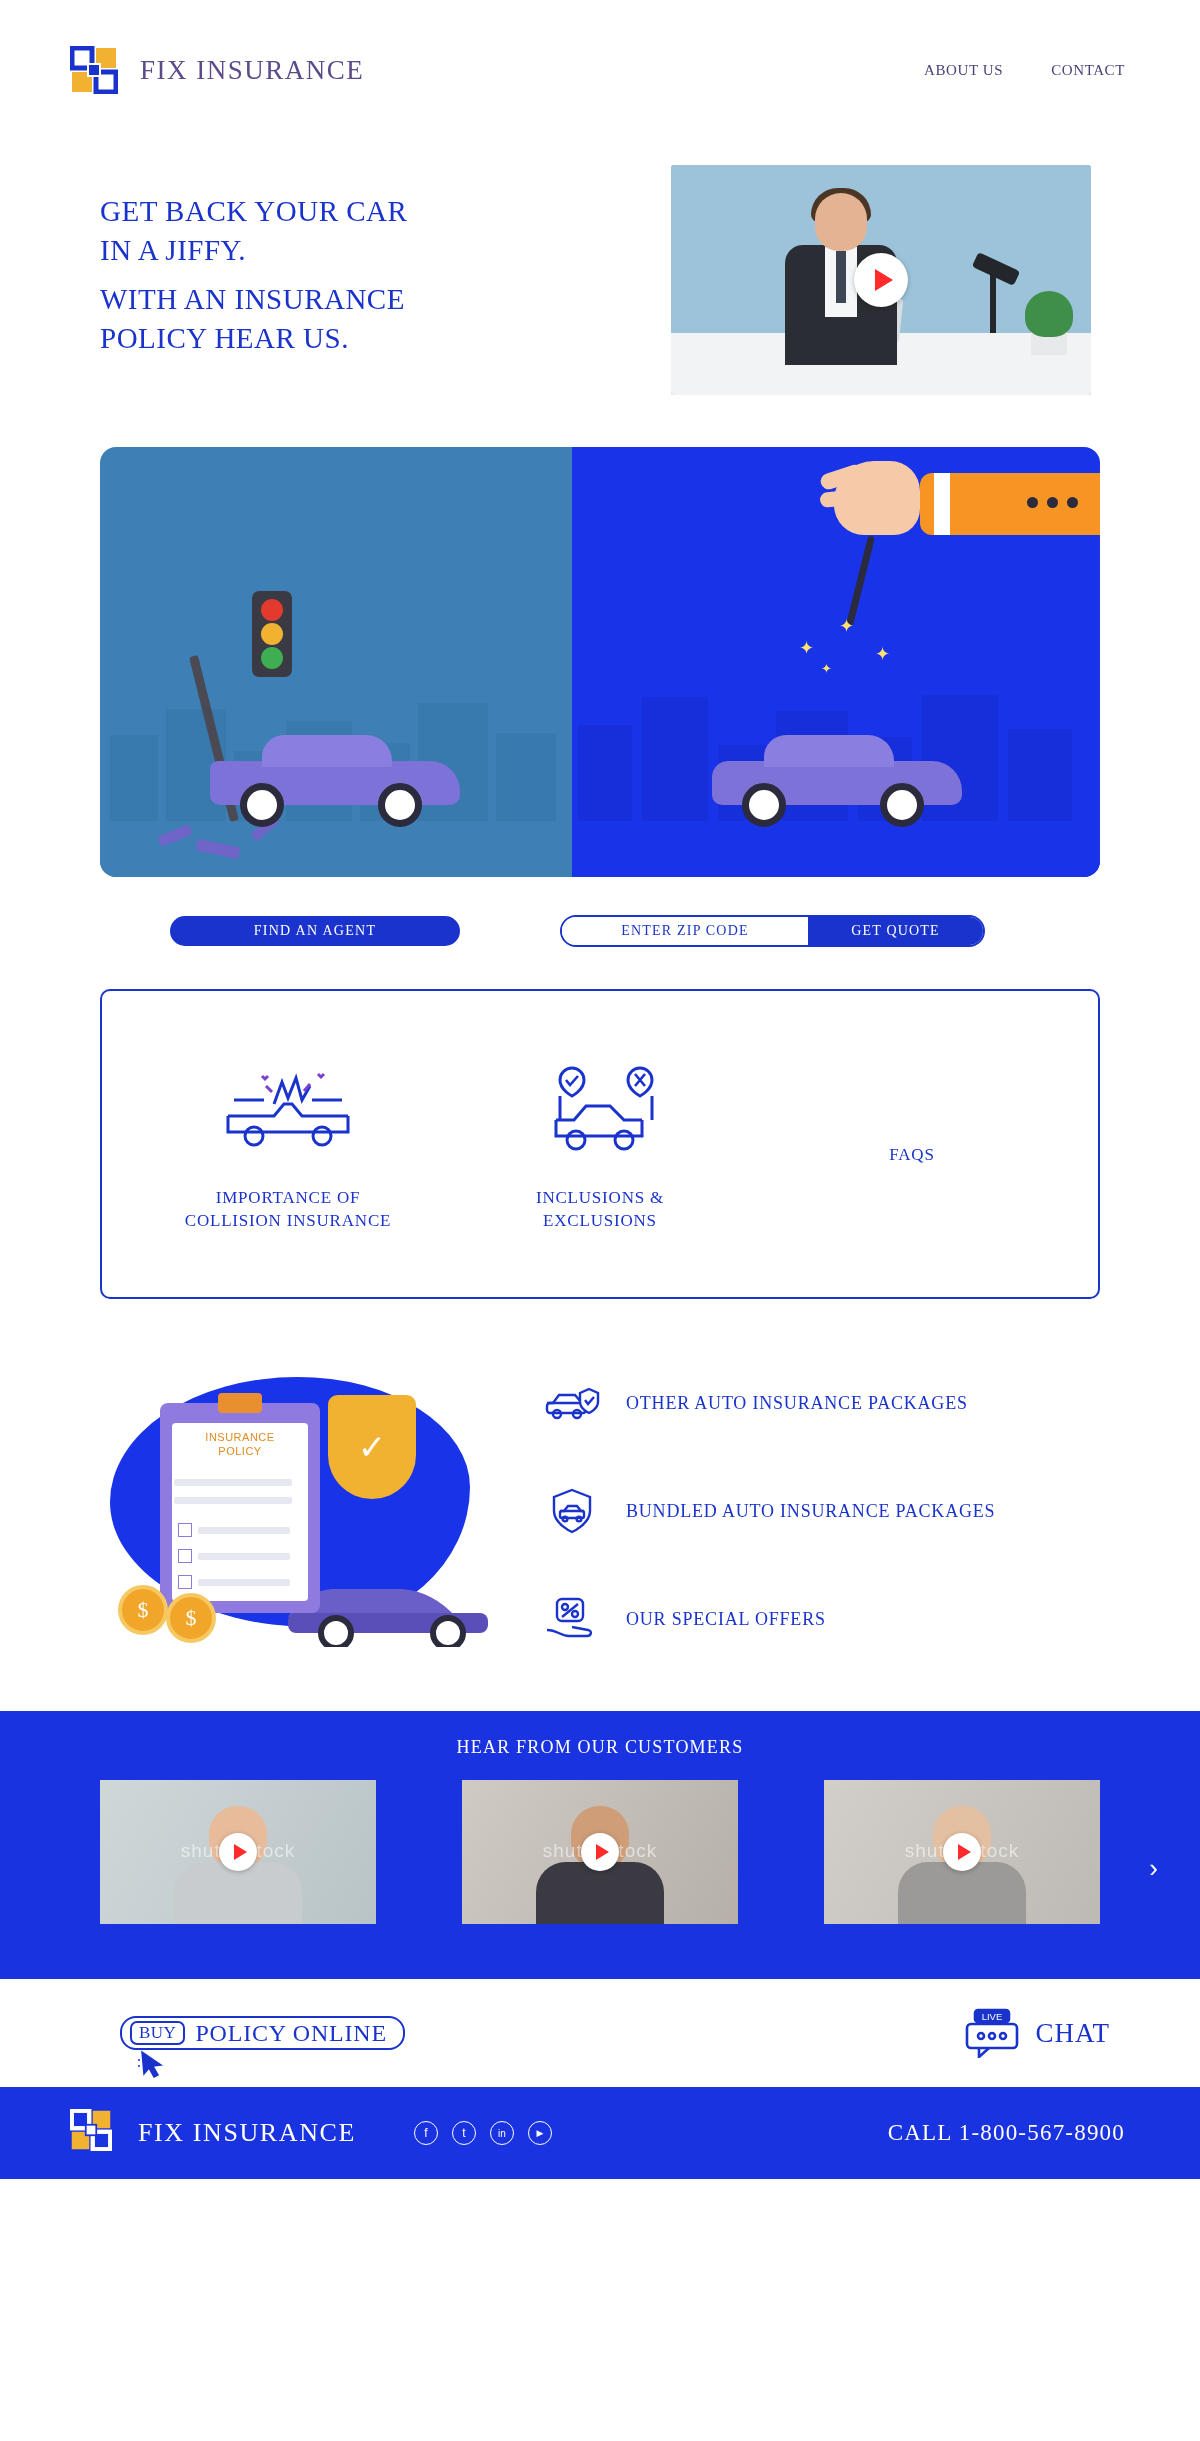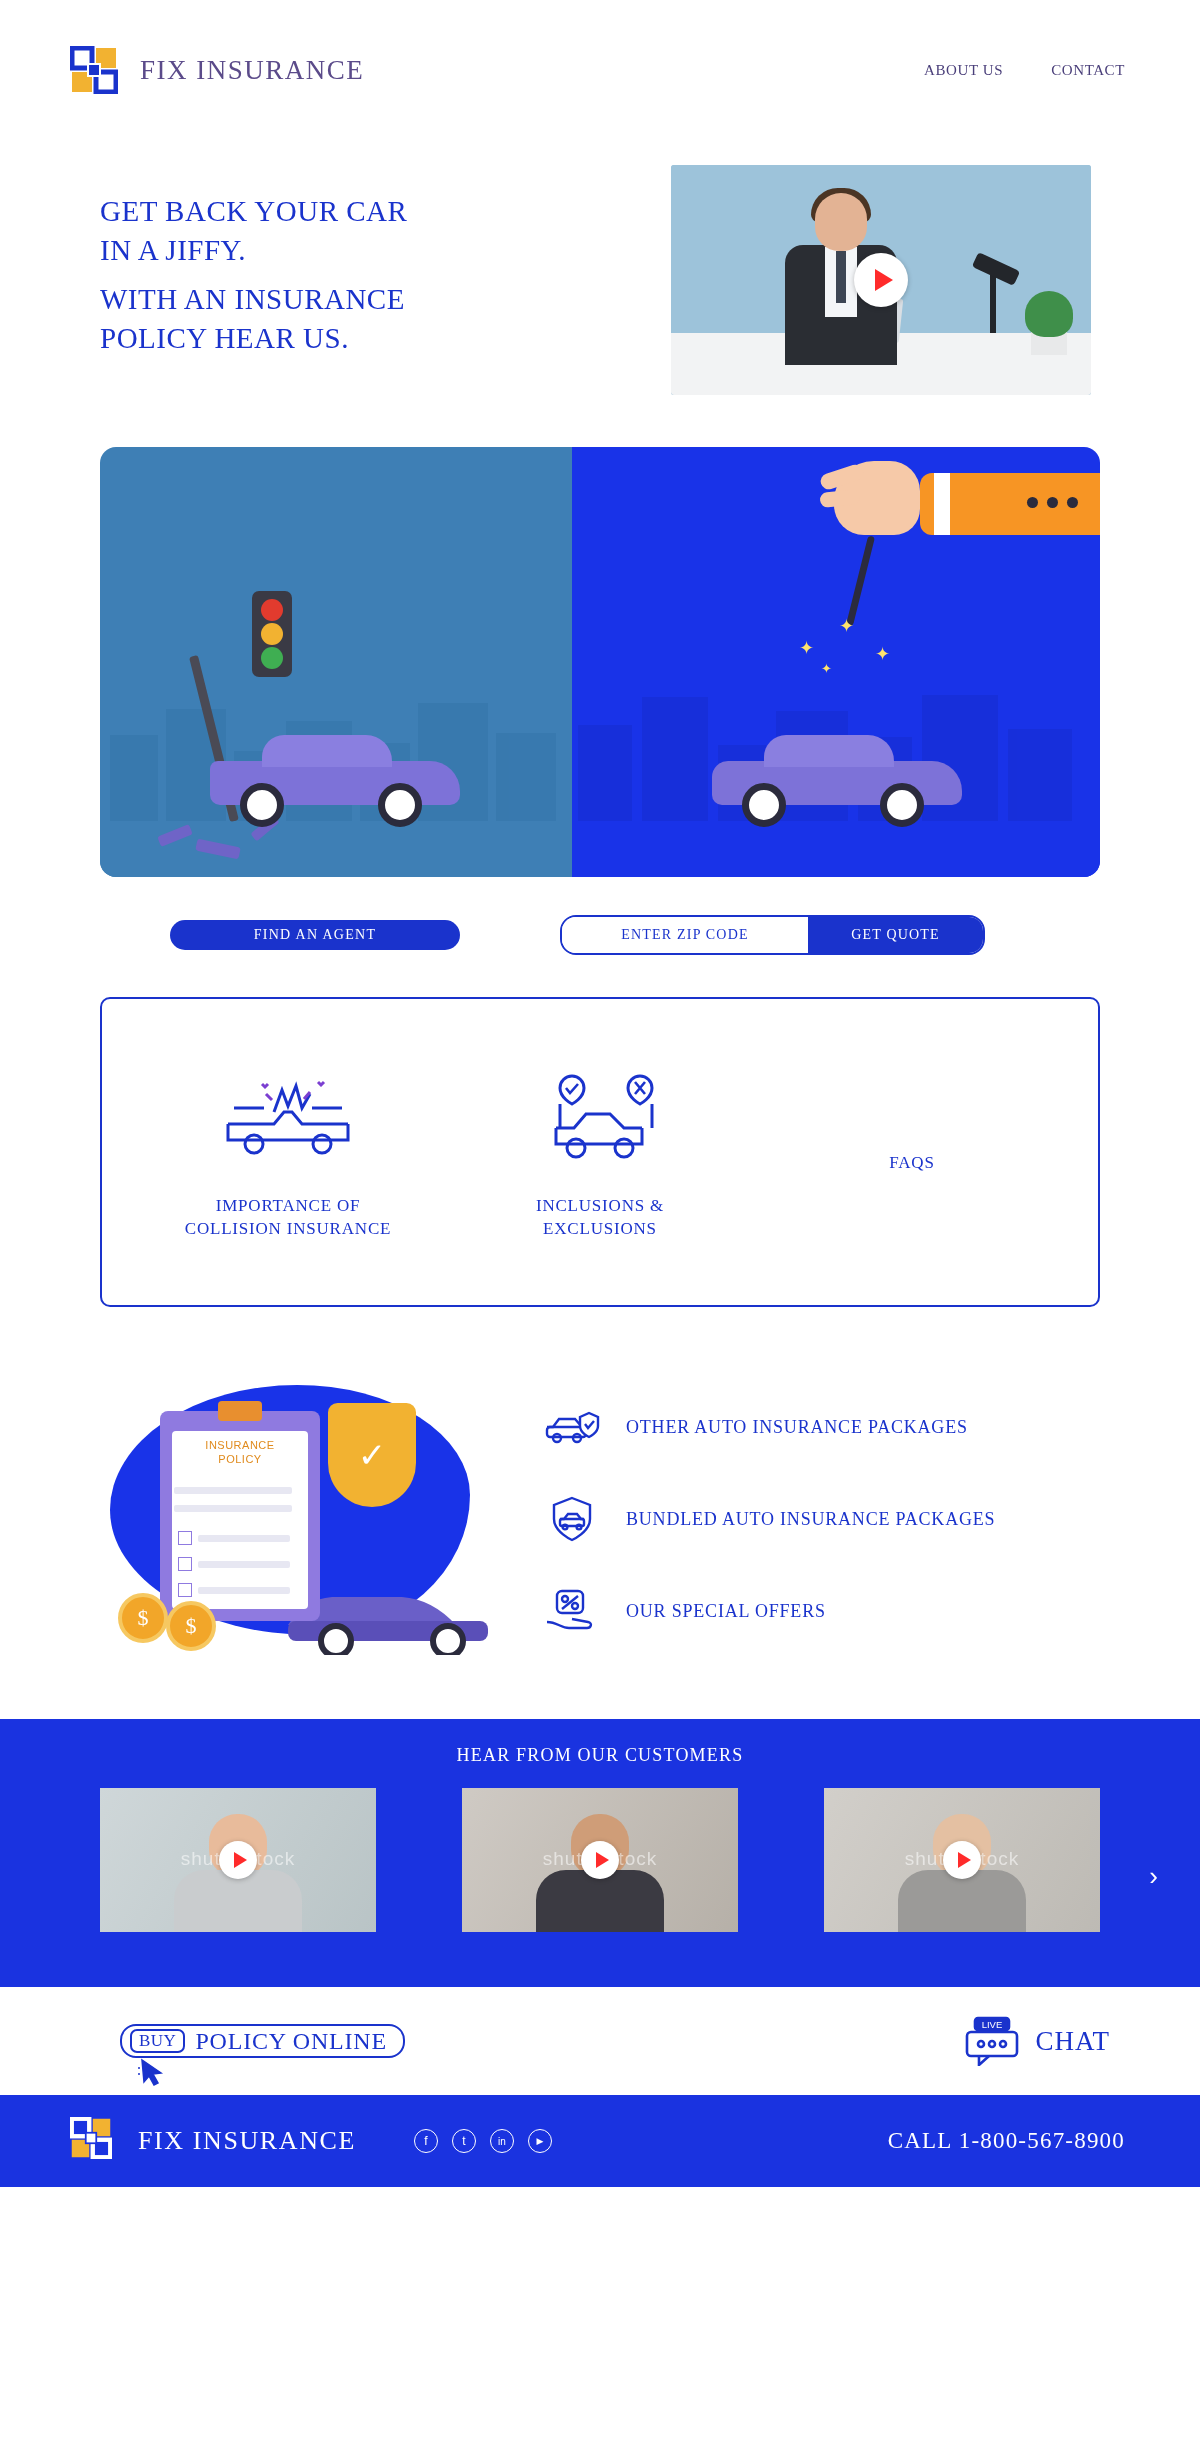--- a/index.html
+++ b/index.html
@@ -148,21 +148,21 @@
     color: #fff;
     border-radius: 16px;
     font-size: 14px;
     letter-spacing: 1.3px;
     display: flex; align-items: center; justify-content: center;
     border: none; cursor: pointer;
     font-family: "Liberation Serif", serif;
   }
   .zip-wrap {
     display: flex; align-items: stretch;
-    width: 425px; height: 40px;
+    width: 425px; height: 32px;
     border: 2px solid #1a33cc;
     border-radius: 16px;
     overflow: hidden;
     background: #fff;
   }
   .zip-input {
     flex: 1;
     border: none; outline: none;
     text-align: center;
     font-size: 14px;
@@ -219,21 +219,21 @@
   .clipboard { position:absolute; left:60px; top:46px; width:160px; height:210px; background:#8f7ae0; border-radius:8px; }
   .clip-paper { position:absolute; left:12px; top:20px; width:136px; height:178px; background:#ffffff; border-radius:4px; }
   .clip-top { position:absolute; left:58px; top:-10px; width:44px; height:20px; background:#e88f2f; border-radius:4px; }
   .clip-title { position:absolute; left:0; right:0; top:28px; text-align:center; font-size:11px; color:#e08b1e; letter-spacing:.5px; line-height:1.25; font-family:"Liberation Sans", sans-serif; }
   .clip-line { position:absolute; left:14px; height:7px; background:#e7e7f2; border-radius:2px; }
   .shield-badge { position:absolute; left:228px; top:38px; width:88px; height:104px; background:#f2b231; border-radius:10px 10px 46px 46px; display:flex; align-items:center; justify-content:center; }
   .shield-badge .chk { color:#fff; font-size:34px; }
   .pkg-car { position:absolute; left:180px; bottom:10px; width:220px; height:84px; }
   .coin { position:absolute; width:50px; height:50px; border-radius:50%; background:#f2a629; border:4px solid #f6c861; display:flex;align-items:center;justify-content:center;color:#fff;font-size:22px; }
 
-  .pkg-list { margin-left: 22px; display: flex; flex-direction: column; gap: 44px; padding-top: 8px; }
+  .pkg-list { margin-left: 22px; display: flex; flex-direction: column; gap: 60px; padding-top: 8px; }
   .pkg-item { display: flex; align-items: center; gap: 24px; }
   .pkg-item .pi-icon { width: 60px; height: 48px; display:flex; align-items:center; justify-content:center; }
   .pkg-item .pi-label {
     font-size: 18px;
     letter-spacing: 0.8px;
     color: #1a33cc;
   }
 
   
   .testimonials {

